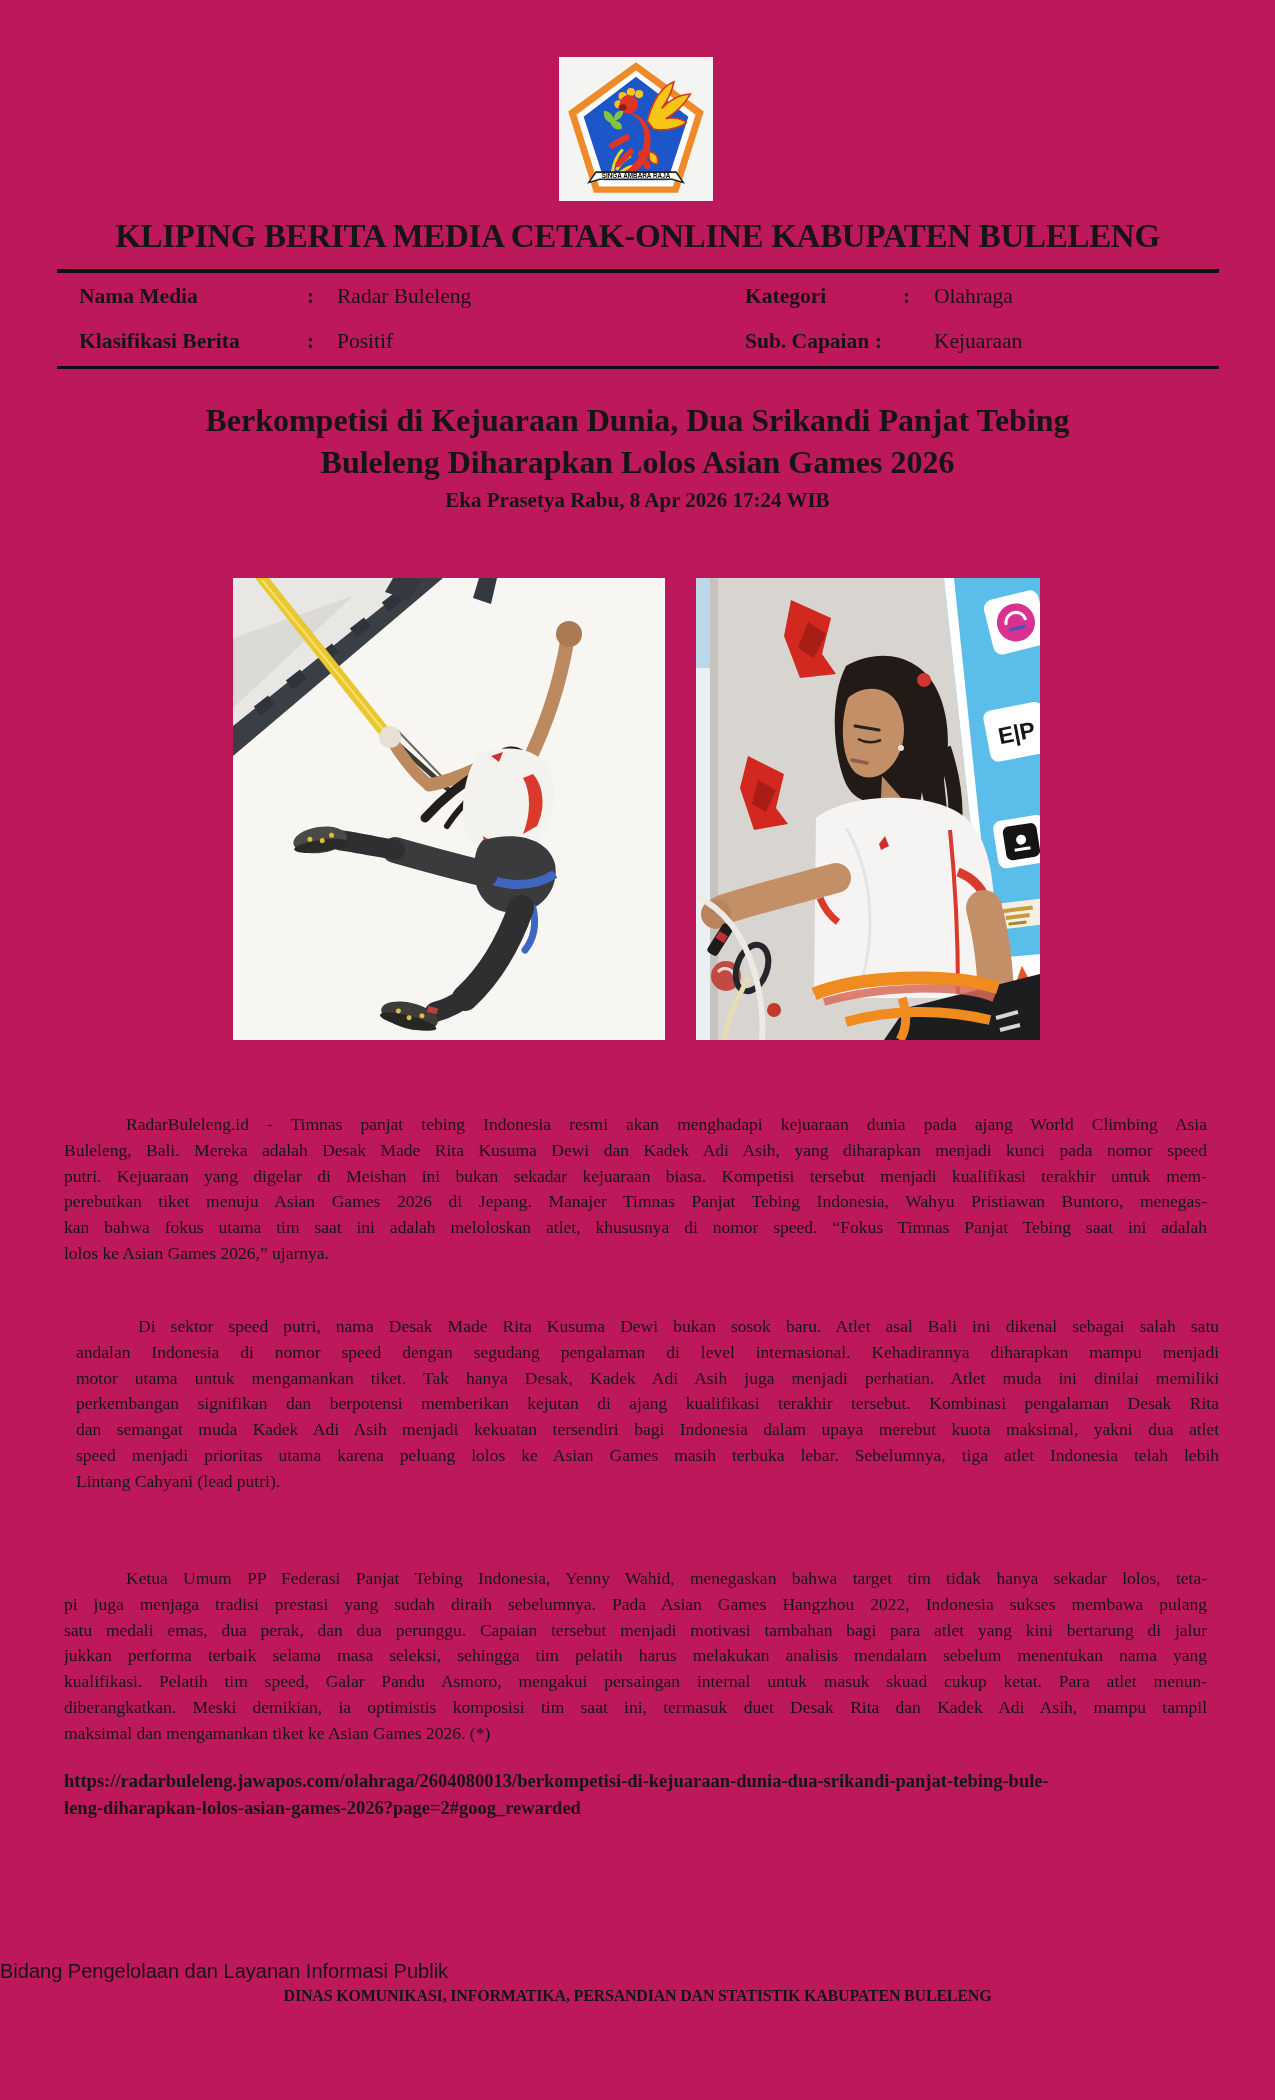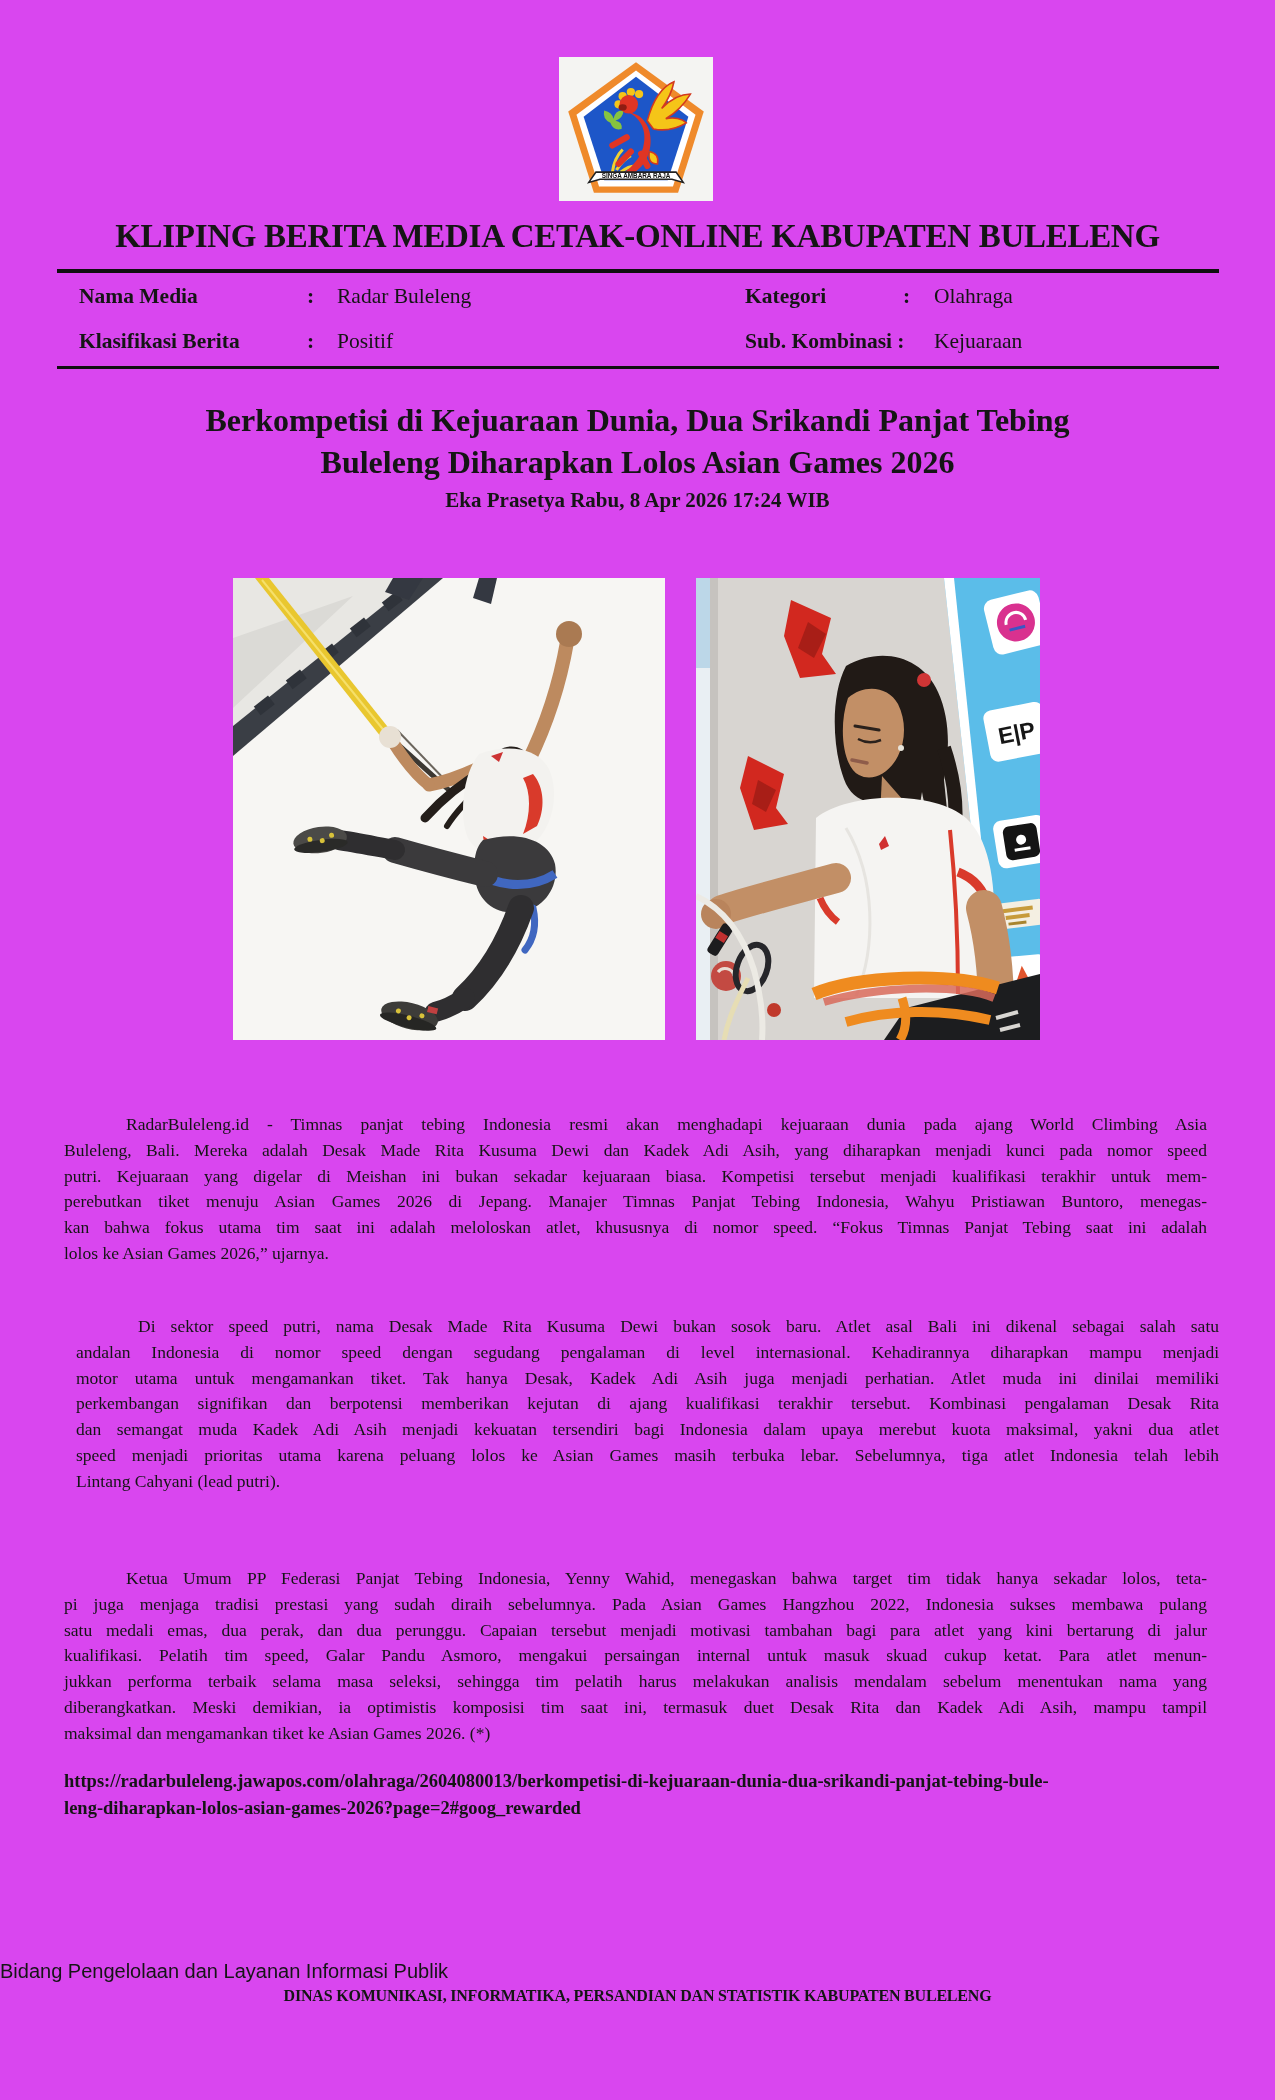--- a/index.html
+++ b/index.html
@@ -1,16 +1,16 @@
 <!DOCTYPE html>
 <html><head>
 <meta charset="utf-8">
 <style>
   html,body{margin:0;padding:0;background:#ffffff;}
-  .page{position:relative;width:1275px;height:2100px;background:#d946ef;overflow:hidden;
+  .page{position:relative;width:1275px;height:2100px;background:#be185d;overflow:hidden;
         font-family:"Liberation Serif","DejaVu Serif",serif;color:#151515;}
   
   .logo-box{position:absolute;left:559px;top:57px;width:154px;height:144px;background:#f4f4f2;}
   .logo-box svg{display:block;width:100%;height:100%;}
   
   .header-title{position:absolute;left:0;top:218px;width:100%;margin:0;text-align:center;
         font-size:33px;font-weight:bold;letter-spacing:-0.3px;}
   .rule{position:absolute;left:57px;width:1162px;background:#0f0f0f;}
   .rule-thick{top:269px;height:4px;}
   .rule-mid{top:366px;height:3px;}
@@ -79,21 +79,21 @@
     <span class="bold" style="left:79px;top:284px">Nama Media</span>
     <span class="bold" style="left:307px;top:284px">:</span>
     <span style="left:337px;top:284px">Radar Buleleng</span>
     <span class="bold" style="left:745px;top:284px">Kategori</span>
     <span class="bold" style="left:903px;top:284px">:</span>
     <span style="left:934px;top:284px">Olahraga</span>
 
     <span class="bold" style="left:79px;top:329px">Klasifikasi Berita</span>
     <span class="bold" style="left:307px;top:329px">:</span>
     <span style="left:337px;top:329px">Positif</span>
-    <span class="bold" style="left:745px;top:329px">Sub. Kombinasi :</span>
+    <span class="bold" style="left:745px;top:329px">Sub. Capaian :</span>
     <span style="left:934px;top:329px">Kejuaraan</span>
   </div>
   <div class="rule rule-mid"></div>
 
   <h2 class="art-title" id="art-title-1">Berkompetisi di Kejuaraan Dunia, Dua Srikandi Panjat Tebing</h2>
   <h2 class="art-title" id="art-title-2">Buleleng Diharapkan Lolos Asian Games 2026</h2>
   <div class="byline">Eka Prasetya Rabu, 8 Apr 2026 17:24 WIB</div>
 
   <div class="photo" id="photo-left">
     <svg viewBox="0 0 432 462">
@@ -266,22 +266,22 @@
     <div class="pline">perkembangan signifikan dan berpotensi memberikan kejutan di ajang kualifikasi terakhir tersebut. Kombinasi pengalaman Desak Rita</div>
     <div class="pline">dan semangat muda Kadek Adi Asih menjadi kekuatan tersendiri bagi Indonesia dalam upaya merebut kuota maksimal, yakni dua atlet</div>
     <div class="pline">speed menjadi prioritas utama karena peluang lolos ke Asian Games masih terbuka lebar. Sebelumnya, tiga atlet Indonesia telah lebih</div>
     <div class="pline last">Lintang Cahyani (lead putri).</div>
   </div>
 
   <div class="para" id="para3">
     <div class="pline first">Ketua Umum PP Federasi Panjat Tebing Indonesia, Yenny Wahid, menegaskan bahwa target tim tidak hanya sekadar lolos, teta-</div>
     <div class="pline">pi juga menjaga tradisi prestasi yang sudah diraih sebelumnya. Pada Asian Games Hangzhou 2022, Indonesia sukses membawa pulang</div>
     <div class="pline">satu medali emas, dua perak, dan dua perunggu. Capaian tersebut menjadi motivasi tambahan bagi para atlet yang kini bertarung di jalur</div>
+    <div class="pline">jukkan performa terbaik selama masa seleksi, sehingga tim pelatih harus melakukan analisis mendalam sebelum menentukan nama yang</div>
     <div class="pline">kualifikasi. Pelatih tim speed, Galar Pandu Asmoro, mengakui persaingan internal untuk masuk skuad cukup ketat.  Para atlet menun-</div>
-    <div class="pline">jukkan performa terbaik selama masa seleksi, sehingga tim pelatih harus melakukan analisis mendalam sebelum menentukan nama yang</div>
     <div class="pline">diberangkatkan. Meski demikian, ia optimistis komposisi tim saat ini, termasuk duet Desak Rita dan Kadek Adi Asih, mampu tampil</div>
     <div class="pline last">maksimal dan mengamankan tiket ke Asian Games 2026. (*)</div>
   </div>
 
   <div class="url-block">
     <div class="pline">https://radarbuleleng.jawapos.com/olahraga/2604080013/berkompetisi-di-kejuaraan-dunia-dua-srikandi-panjat-tebing-bule-</div>
     <div class="pline last">leng-diharapkan-lolos-asian-games-2026?page=2#goog_rewarded</div>
   </div>
 
   <div class="footer1">Bidang Pengelolaan dan Layanan Informasi Publik</div>

